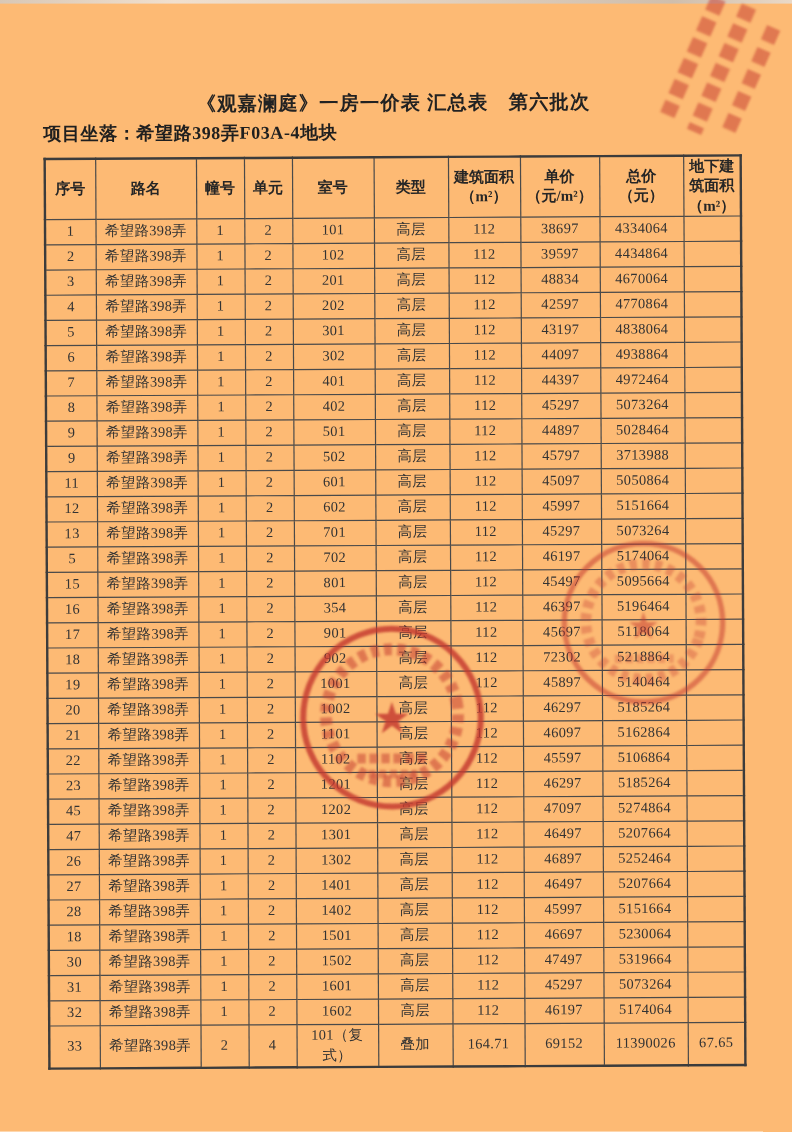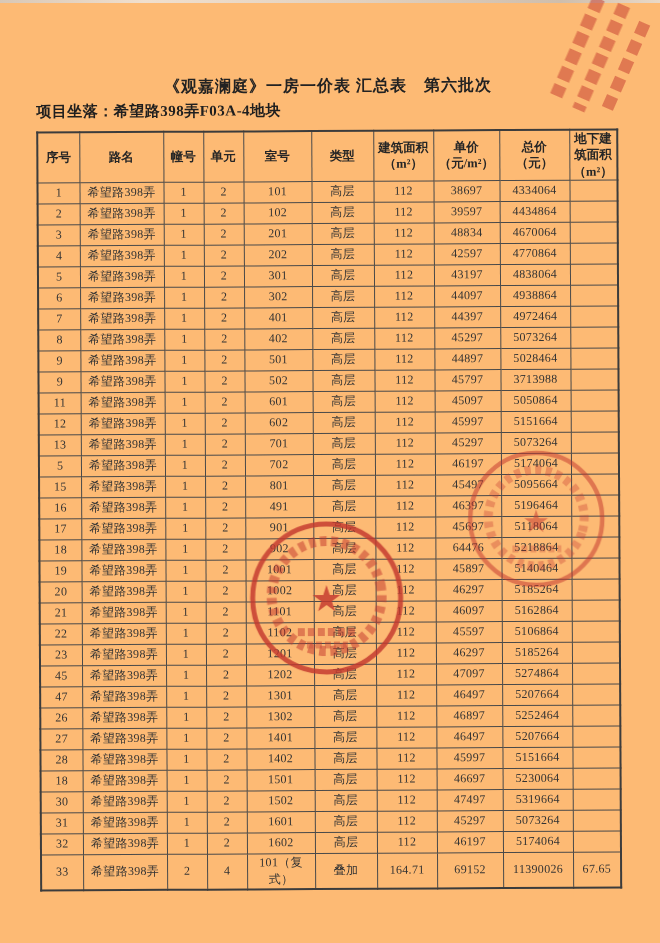--- a/index.html
+++ b/index.html
@@ -271,21 +271,21 @@
             <td>112</td>
             <td>45497</td>
             <td>5095664</td>
             <td></td>
           </tr>
           <tr>
             <td>16</td>
             <td>希望路398弄</td>
             <td>1</td>
             <td>2</td>
-            <td>491</td>
+            <td>354</td>
             <td>高层</td>
             <td>112</td>
             <td>46397</td>
             <td>5196464</td>
             <td></td>
           </tr>
           <tr>
             <td>17</td>
             <td>希望路398弄</td>
             <td>1</td>
@@ -298,21 +298,21 @@
             <td></td>
           </tr>
           <tr>
             <td>18</td>
             <td>希望路398弄</td>
             <td>1</td>
             <td>2</td>
             <td>902</td>
             <td>高层</td>
             <td>112</td>
-            <td>64476</td>
+            <td>72302</td>
             <td>5218864</td>
             <td></td>
           </tr>
           <tr>
             <td>19</td>
             <td>希望路398弄</td>
             <td>1</td>
             <td>2</td>
             <td>1001</td>
             <td>高层</td>

